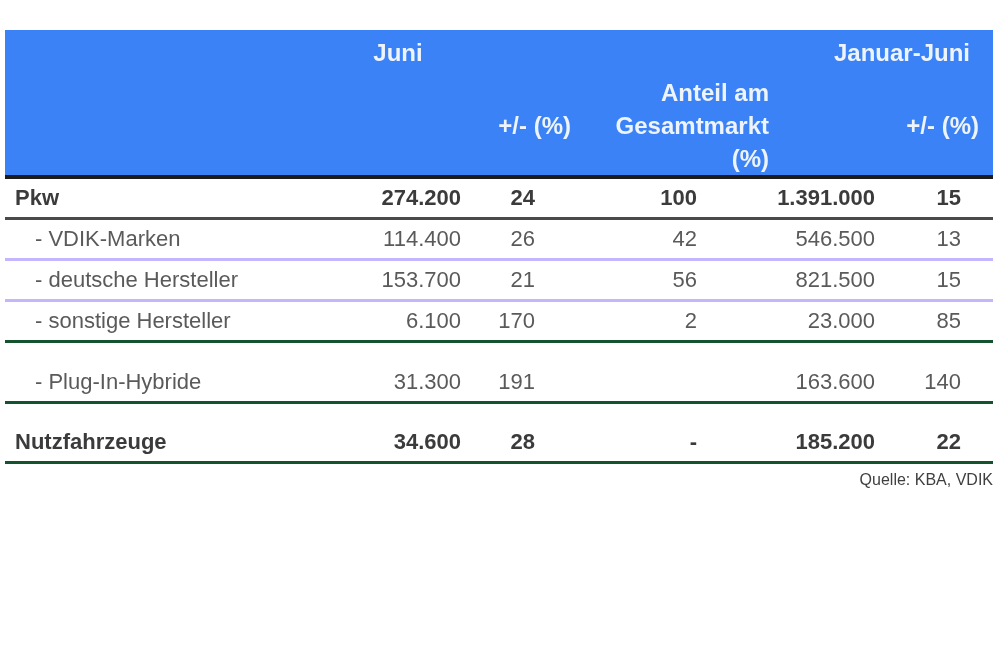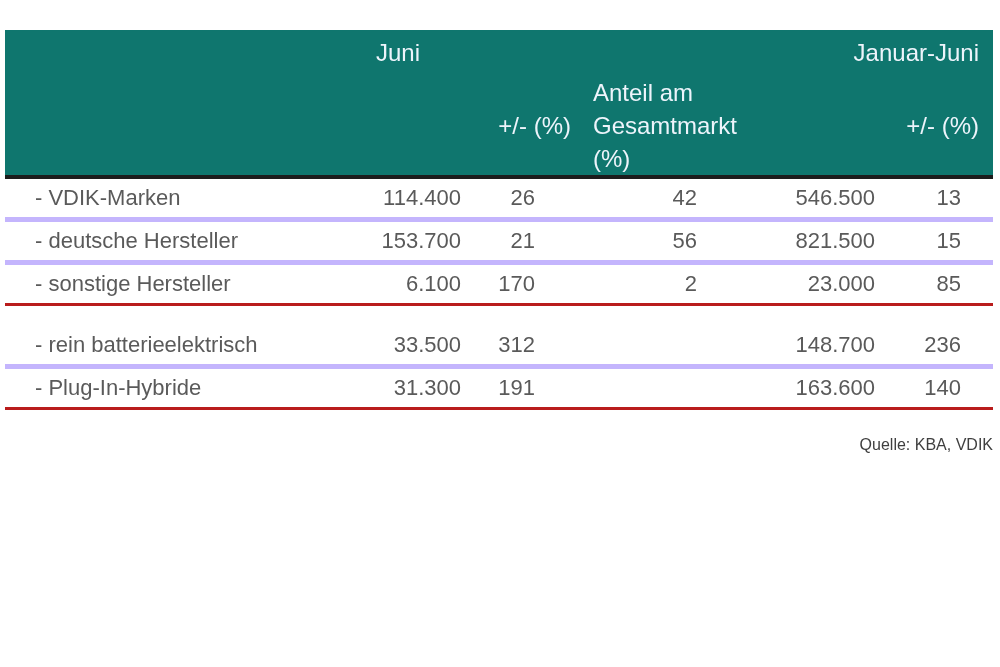--- a/index.html
+++ b/index.html
@@ -35,34 +35,34 @@
     table-layout: fixed;
   }
   col.c1 { width: 328px; }
   col.c2 { width: 130px; }
   col.c3 { width: 78px;  }
   col.c4 { width: 176px; }
   col.c5 { width: 160px; }
   col.c6 { width: 116px; }
 
   thead th {
-    background: #0f766e;
+    background: #3b82f6;
     color: #edf4fb;
-    font-weight: normal;
+    font-weight: bold;
     padding: 0;
   }
   thead tr.hrow1 th { height: 46px; font-size: 24px; vertical-align: middle; }
   thead tr.hrow2 th { height: 99px; font-size: 24px; vertical-align: middle;
                       border-bottom: 4px solid #1c1c1c; }
   th.h-juni { text-align: center; }
-  th.h-jj   { text-align: right; padding-right: 14px; }
+  th.h-jj   { text-align: right; padding-right: 23px; }
   th.h-pct1 { text-align: right; }
   th.h-pct1 .nudge { display: inline-block; transform: translateX(30px); white-space: nowrap; }
   th.h-pct2 { text-align: right; padding-right: 14px; white-space: nowrap; }
-  th.h-share { text-align: left; }
+  th.h-share { text-align: right; }
   th.h-share .share-block {
     transform: translateX(52px);
     line-height: 33px;
     white-space: nowrap;
   }
 
   tbody td {
     font-size: 22px;
     padding-top: 6px;
     padding-bottom: 6px;
@@ -71,22 +71,22 @@
   }
   td.label { text-align: left; padding-left: 10px; white-space: nowrap; }
   tr.sub td.label { padding-left: 30px; }
   td.v1 { text-align: right; padding-right: 2px;  }
   td.v2 { text-align: right; padding-right: 6px;  }
   td.v3 { text-align: right; padding-right: 20px; }
   td.v4 { text-align: right; padding-right: 2px;  }
   td.v5 { text-align: right; padding-right: 32px; }
 
   tr.bold td { font-weight: bold; color: #3b3b3b; border-bottom: 3px solid #4a4a4a; }
-  tr.sub  td { border-bottom: 5px solid #c4b5fd; }
-  tr.section-end td { border-bottom: 3px solid #b91c1c; }
+  tr.sub  td { border-bottom: 3px solid #c4b5fd; }
+  tr.section-end td { border-bottom: 3px solid #14532d; }
   tr.spacer td { border-bottom: none; padding: 0; height: 21px; }
 
   .source {
     width: 988px;
     margin: 7px 0 12px 5px;
     text-align: right;
     font-size: 16px;
     color: #3f3f3f;
   }
 </style>
@@ -123,20 +123,28 @@
             <span>Anteil am</span><br>
             <span>Gesamtmarkt</span><br>
             <span>(%)</span>
           </div>
         </th>
         <th></th>
         <th class="h-pct2">+/- (%)</th>
       </tr>
     </thead>
     <tbody id="tbody">
+        <tr class="bold">
+          <td class="label">Pkw</td>
+          <td class="num v1">274.200</td>
+          <td class="num v2">24</td>
+          <td class="num v3">100</td>
+          <td class="num v4">1.391.000</td>
+          <td class="num v5">15</td>
+        </tr>
         <tr class="sub">
           <td class="label">- VDIK-Marken</td>
           <td class="num v1">114.400</td>
           <td class="num v2">26</td>
           <td class="num v3">42</td>
           <td class="num v4">546.500</td>
           <td class="num v5">13</td>
         </tr>
         <tr class="sub">
           <td class="label">- deutsche Hersteller</td>
@@ -150,36 +158,36 @@
           <td class="label">- sonstige Hersteller</td>
           <td class="num v1">6.100</td>
           <td class="num v2">170</td>
           <td class="num v3">2</td>
           <td class="num v4">23.000</td>
           <td class="num v5">85</td>
         </tr>
         <tr class="spacer">
           <td colspan="6"></td>
         </tr>
-        <tr class="sub">
-          <td class="label">- rein batterieelektrisch</td>
-          <td class="num v1">33.500</td>
-          <td class="num v2">312</td>
-          <td class="num v3"></td>
-          <td class="num v4">148.700</td>
-          <td class="num v5">236</td>
-        </tr>
         <tr class="sub section-end">
           <td class="label">- Plug-In-Hybride</td>
           <td class="num v1">31.300</td>
           <td class="num v2">191</td>
           <td class="num v3"></td>
           <td class="num v4">163.600</td>
           <td class="num v5">140</td>
         </tr>
         <tr class="spacer">
           <td colspan="6"></td>
         </tr>
+        <tr class="bold section-end">
+          <td class="label">Nutzfahrzeuge</td>
+          <td class="num v1">34.600</td>
+          <td class="num v2">28</td>
+          <td class="num v3">-</td>
+          <td class="num v4">185.200</td>
+          <td class="num v5">22</td>
+        </tr>
       </tbody>
   </table>
 
   <div class="source">Quelle: KBA, VDIK</div>
 </div>
 
 </body></html>

